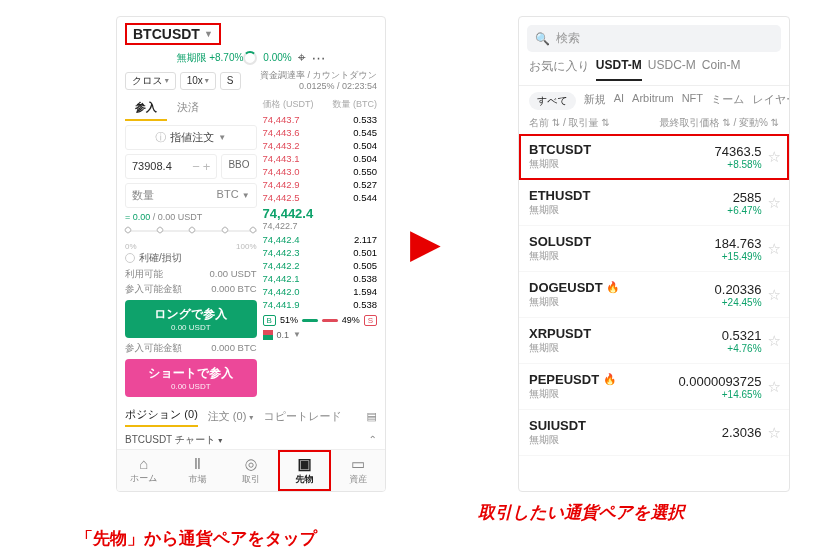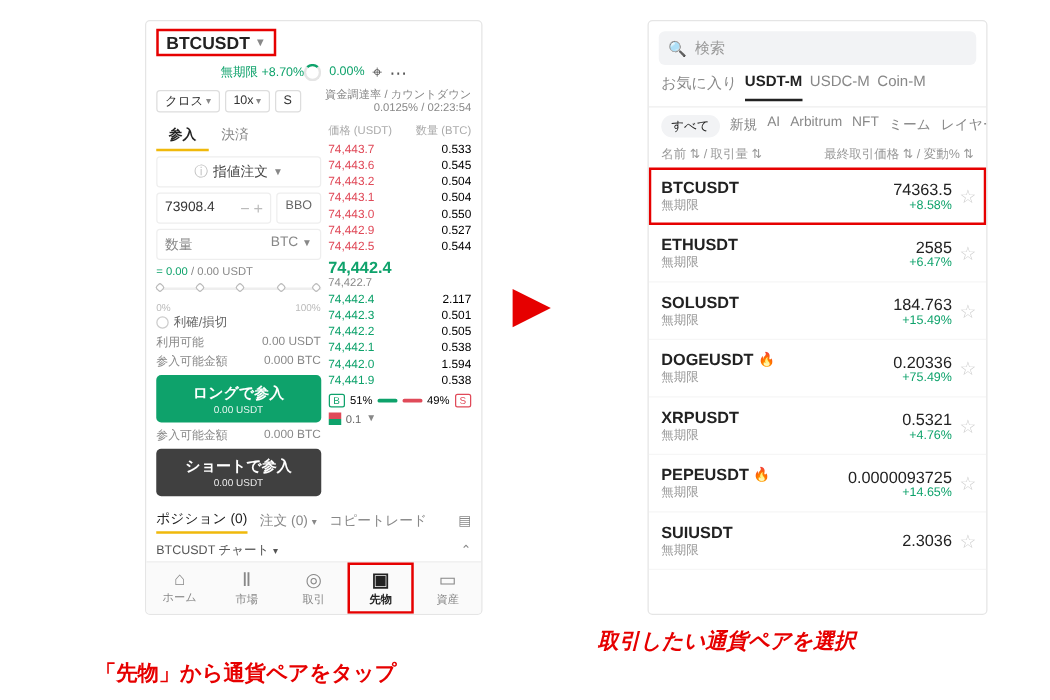--- a/index.html
+++ b/index.html
@@ -47,21 +47,21 @@
   .est .b{color:#0ea26b;}
   .slider{height:10px;position:relative;margin:4px 0 6px;}
   .slider-line{height:2px;background:#eee;position:absolute;top:4px;left:0;right:0;}
   .slider-dot{width:6px;height:6px;border:1px solid #bbb;background:#fff;border-radius:2px;transform:rotate(45deg);position:absolute;top:1px;}
   .slider-lbl{display:flex;justify-content:space-between;font-size:8px;color:#bbb;}
   .chk{display:flex;align-items:center;gap:4px;font-size:10px;color:#666;margin-bottom:3px;}
   .chk .box{width:10px;height:10px;border:1px solid #ccc;border-radius:50%;}
   .kv{display:flex;justify-content:space-between;font-size:9.5px;color:#888;margin-bottom:2px;}
   .btn{border-radius:4px;text-align:center;padding:6px 0;color:#fff;margin:4px 0;}
   .btn.long{background:#0ea26b;}
-  .btn.short{background:#404040;}
+  .btn.short{background:#ec4899;}
   .btn .t{font-size:12px;font-weight:600;}
   .btn .s{font-size:8px;opacity:.9;}
   .ratio{display:flex;gap:4px;font-size:9px;margin-top:4px;align-items:center;}
   .ratio .bpill{border:1px solid #0ea26b;color:#0ea26b;padding:0 3px;border-radius:2px;font-size:8px;}
   .ratio .spill{border:1px solid #e04a59;color:#e04a59;padding:0 3px;border-radius:2px;font-size:8px;}
   .ratio .bar1{height:3px;background:#0ea26b;flex:51;border-radius:2px;}
   .ratio .bar2{height:3px;background:#e04a59;flex:49;border-radius:2px;}
   .obctl{display:flex;align-items:center;gap:4px;margin-top:4px;font-size:9px;color:#666;}
   .obctl .sq{width:10px;height:10px;background:linear-gradient(#e04a59 50%,#0ea26b 50%);}
   .tabs2{display:flex;gap:10px;padding:6px 8px 2px;font-size:11px;color:#888;align-items:center;}
@@ -358,21 +358,21 @@
         </div>
         <span class="star">☆</span>
       </div>
       <div class="pairrow">
         <div class="info">
           <div class="sym">DOGEUSDT <span class="fire">🔥</span></div>
           <div class="sub">無期限</div>
         </div>
         <div class="prc">
           <div class="p">0.20336</div>
-          <div class="chg">+75.49%</div>
+          <div class="chg">+24.45%</div>
         </div>
         <span class="star">☆</span>
       </div>
       <div class="pairrow">
         <div class="info">
           <div class="sym">XRPUSDT</div>
           <div class="sub">無期限</div>
         </div>
         <div class="prc">
           <div class="p">0.5321</div>

